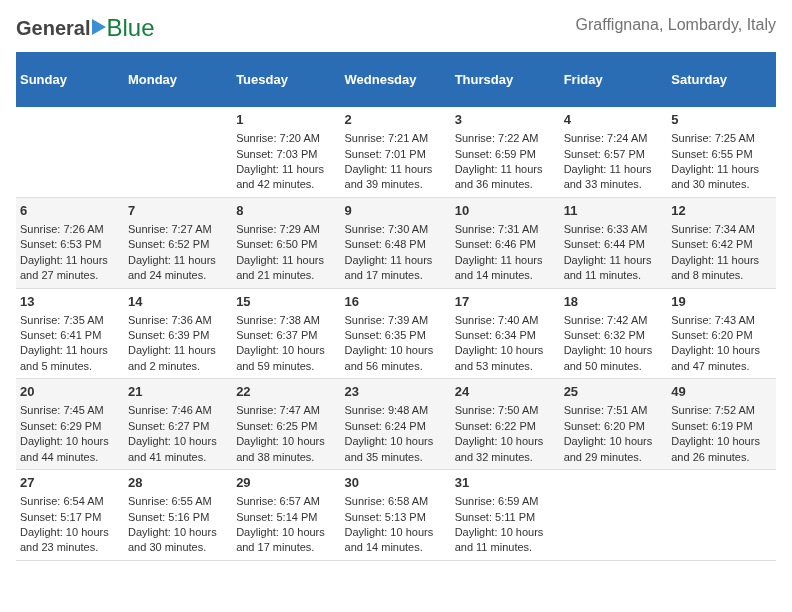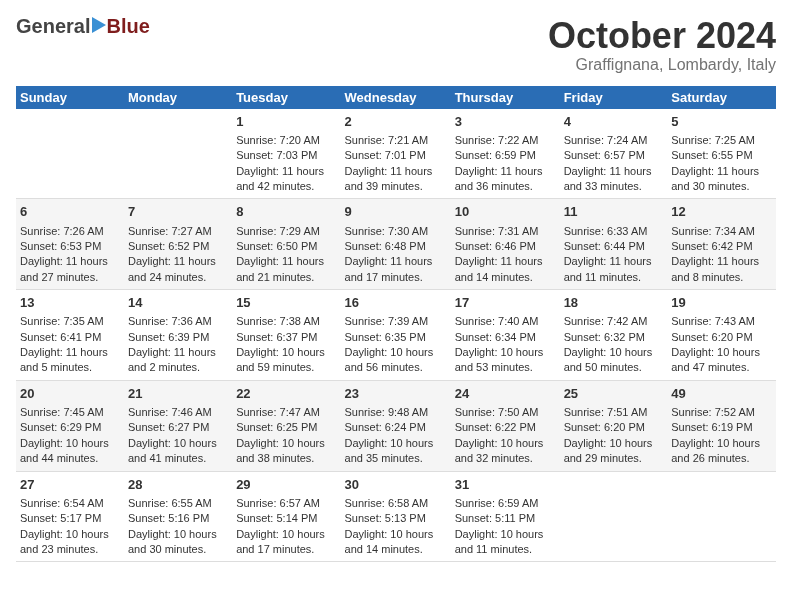--- a/index.html
+++ b/index.html
@@ -31,21 +31,21 @@
       color: #737373;
     }
     table {
       width: 100%;
       border-collapse: collapse;
       font-size: 11px;
     }
     thead tr th {
       background: #2a6db5;
       color: #fff;
-      padding: 4px 4px;
+      padding: 20px 4px;
       text-align: left;
       font-size: 13px;
       font-weight: bold;
     }
     tbody tr {
       border-bottom: 1px solid #ddd;
     }
     tbody tr:nth-child(even) {
       background: #f5f5f5;
     }
@@ -70,23 +70,23 @@
       display: flex;
       flex-direction: row;
     }
     .general-text {
       font-size: 20px;
       font-weight: bold;
       color: #444;
       line-height: 1;
     }
     .blue-text {
-      font-size: 20px;
-      font-weight: bold;
-      color: #7f1d1d;
+      font-size: 24px;
+      font-weight: normal;
+      color: #15803d;
       line-height: 1;
     }
     .logo-row {
       display: flex;
       align-items: center;
     }
     .arrow-right {
       display: inline-block;
       width: 0; height: 0;
       border-top: 8px solid transparent;
@@ -101,21 +101,20 @@
 
 <div class="header">
   <div class="logo-container">
     <div class="logo-row">
       <span class="general-text">General</span>
       <span class="arrow-right"></span>
     </div>
     <span class="blue-text">Blue</span>
   </div>
   <div class="title-block">
-    <h1>October 2024</h1>
     <h2>Graffignana, Lombardy, Italy</h2>
   </div>
 </div>
 
 <table>
   <thead>
     <tr>
     <th>Sunday</th>
         <th>Monday</th>
         <th>Tuesday</th>

